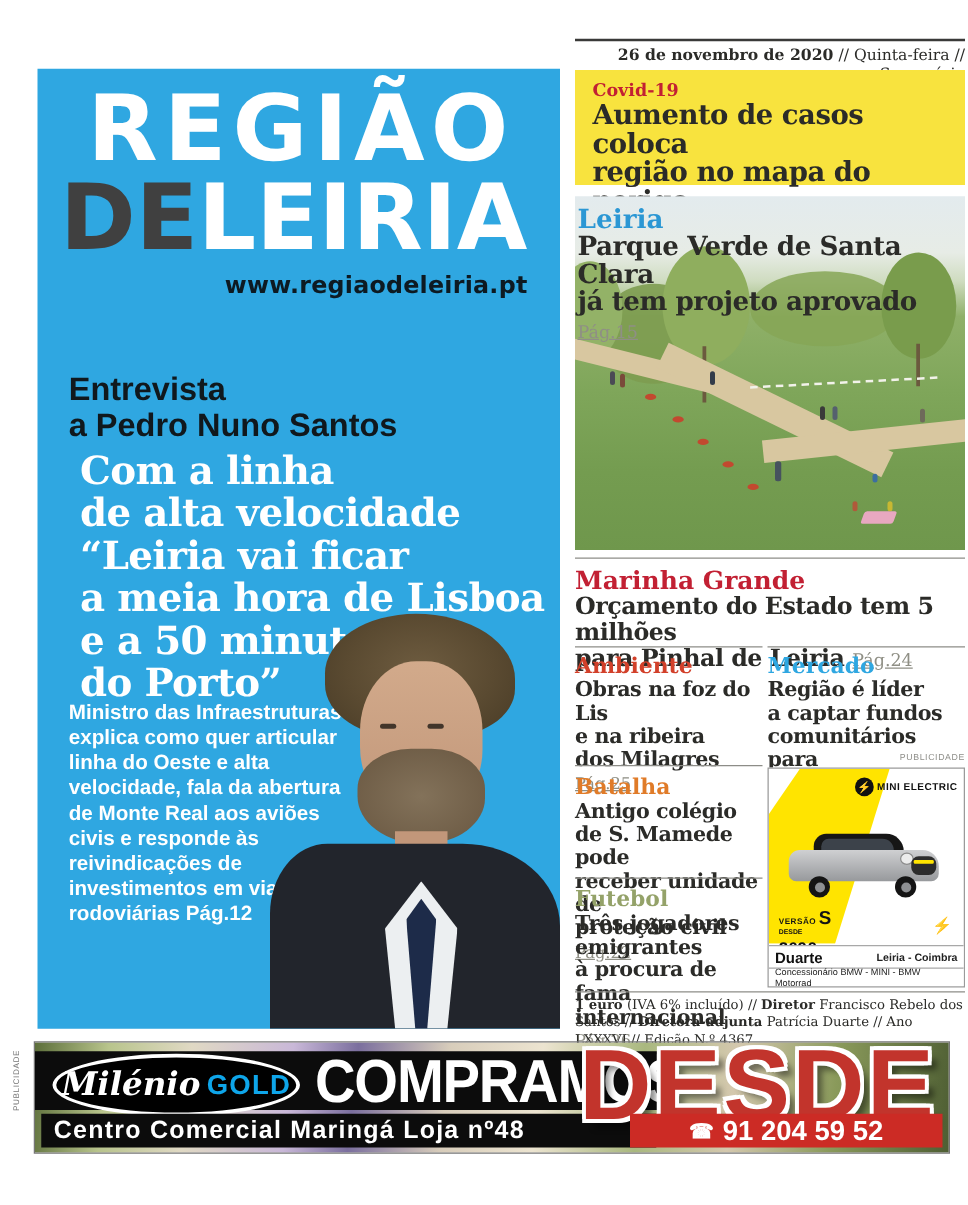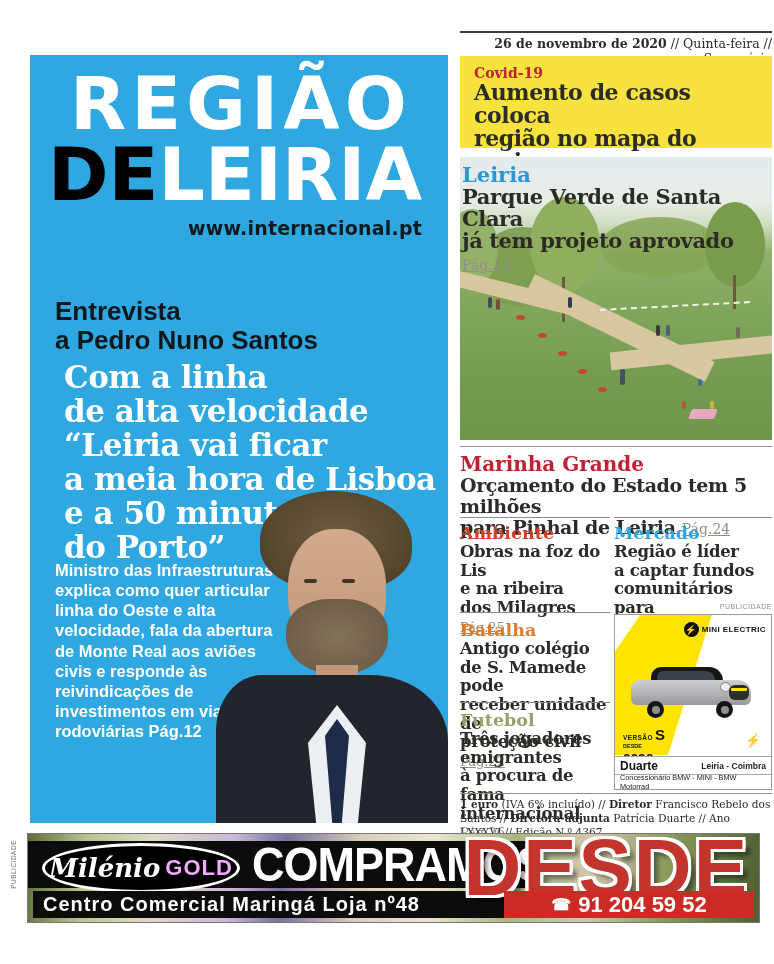--- a/index.html
+++ b/index.html
@@ -6,21 +6,21 @@
   body{font-family:"Liberation Sans",sans-serif;-webkit-font-smoothing:antialiased;}
   #page{position:relative;width:774px;height:964px;background:#fff;overflow:hidden;}
   .abs{position:absolute;}
   .pre{white-space:pre-line;}
 
   
   #panel{left:30px;top:55px;width:418px;height:768px;background:#2fa7e1;overflow:hidden;}
   .mast{left:0;top:14px;width:100%;color:#fff;font-family:"DejaVu Sans",sans-serif;font-weight:800;}
   .m1{margin-left:40px;font-size:73px;line-height:.95;letter-spacing:5px;}
   .m2{margin-left:18px;font-size:73px;line-height:1.0;letter-spacing:0;}
-  .m-de{color:#000000;}
+  .m-de{color:#404040;}
   .site{text-align:right;margin-right:26px;margin-top:6px;font-size:19px;font-weight:bold;color:#0d1a22;letter-spacing:.2px;}
   .kicker{left:25px;top:242px;font-size:26px;line-height:1.12;font-weight:bold;color:#10181d;}
   .bigquote{left:34px;top:305px;width:380px;font-family:"DejaVu Serif",serif;font-weight:bold;
             font-size:31px;line-height:1.1;color:#fff;letter-spacing:-.5px;}
   .summary{left:25px;top:505px;width:232px;font-size:16.5px;line-height:1.22;color:#fff;font-weight:600;}
   .summary b{font-weight:800;}
 
   
   .portrait{right:0;bottom:0;width:232px;height:340px;}
   .hair{position:absolute;top:8px;left:44px;width:152px;height:100px;
@@ -127,41 +127,41 @@
   .imprint b{font-weight:bold;}
 
   
   .vert-pub{left:10px;top:840px;writing-mode:vertical-rl;transform:rotate(180deg);font-size:6.5px;color:#777;letter-spacing:.5px;}
   #goldad{left:27px;top:833px;width:733px;height:90px;border:1px solid #777;box-sizing:border-box;overflow:hidden;
           background:linear-gradient(96deg,#5c6e3a 0%,#b8c48c 8%,#e0d9c4 17%,#c9b8d8 28%,#7b6f9e 35%,#d8cdbb 45%,#ece4d0 55%,#a9b87f 66%,#d4c8ae 76%,#8a9a5b 87%,#4e5e33 100%);}
   .gold-band{position:absolute;left:0;top:7px;width:505px;height:47px;background:#0c0c0c;}
   .gold-oval{position:absolute;left:14px;top:9px;width:198px;height:50px;background:#000;border:3px solid #fff;
              border-radius:50%;display:flex;align-items:center;justify-content:center;gap:5px;box-sizing:border-box;z-index:2;}
   .milenio{font-family:"DejaVu Serif",serif;font-style:italic;font-weight:bold;color:#fff;font-size:26px;}
-  .goldword{font-size:22px;font-weight:800;color:#f0abfc;letter-spacing:1px;text-align:center;}
+  .goldword{font-size:22px;font-weight:800;color:#0ea5e9;letter-spacing:1px;text-align:center;}
   .compramos{position:absolute;left:224px;top:7px;height:47px;line-height:47px;color:#fff;
              font-size:45px;font-weight:900;letter-spacing:-1px;transform:scaleY(1.08);z-index:2;}
   .ouro{position:absolute;right:10px;top:-6px;font-size:80px;font-weight:900;letter-spacing:2px;color:#c2342c;line-height:1;z-index:3;
         text-shadow:-3px -3px 0 #fff,3px -3px 0 #fff,-3px 3px 0 #fff,3px 3px 0 #fff,0 -3px 0 #fff,0 3px 0 #fff,-3px 0 0 #fff,3px 0 0 #fff,7px 7px 5px rgba(0,0,0,.45);}
   .addr-bar{position:absolute;left:5px;bottom:4px;width:492px;height:27px;background:#0c0c0c;color:#fff;
             font-size:20px;font-weight:800;letter-spacing:1px;display:flex;align-items:center;padding-left:10px;box-sizing:border-box;z-index:2;}
   .phone-bar{position:absolute;right:5px;bottom:4px;width:250px;height:27px;background:#cc2b25;color:#fff;
              font-size:22px;font-weight:800;display:flex;align-items:center;justify-content:center;gap:7px;z-index:4;}
   .phone-icon{font-size:16px;}
 </style>
 </head>
 <body>
 
 <div id="page">
 
   <div id="panel" class="abs">
     <div class="mast abs">
       <div class="m1">REGIÃO</div>
       <div class="m2"><span class="m-de">DE</span><span>LEIRIA</span></div>
-      <div class="site">www.internacional.pt</div>
+      <div class="site">www.regiaodeleiria.pt</div>
     </div>
 
     <div class="kicker abs pre">Entrevista
 a Pedro Nuno Santos</div>
     <div class="bigquote abs pre">Com a linha
 de alta velocidade
 “Leiria vai ficar
 a meia hora de Lisboa
 e a 50 minutos
 do Porto”</div>

